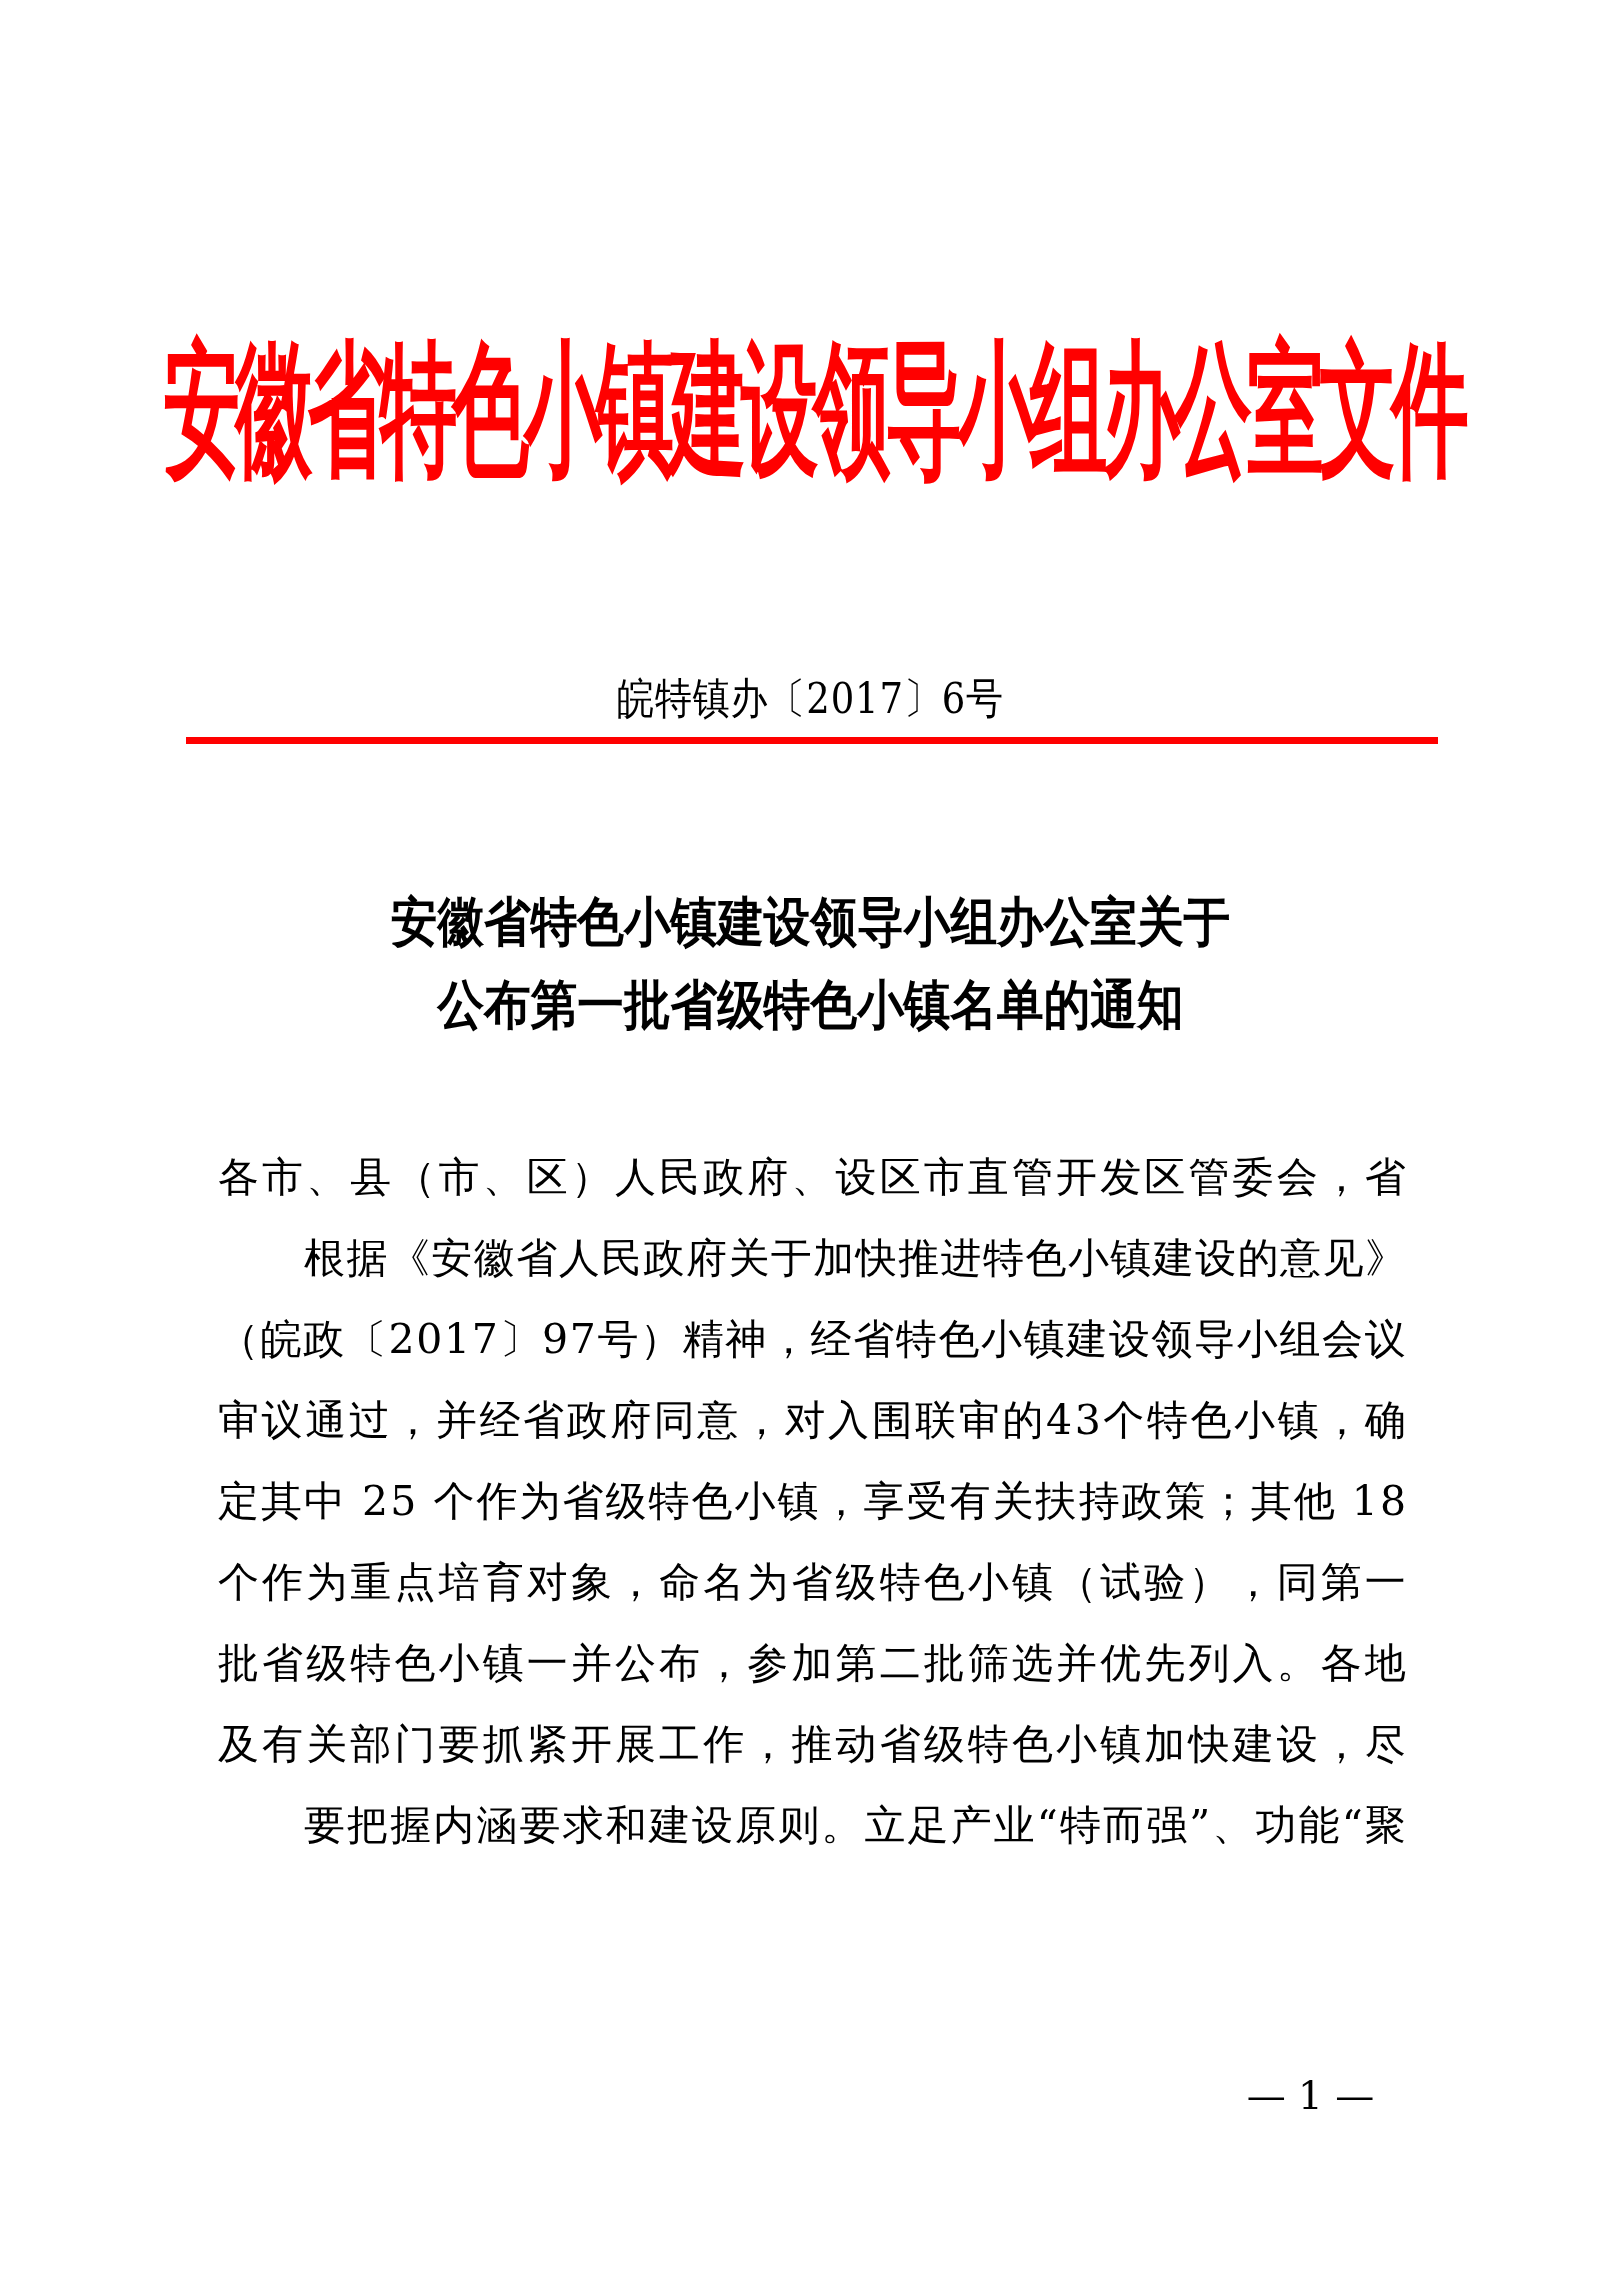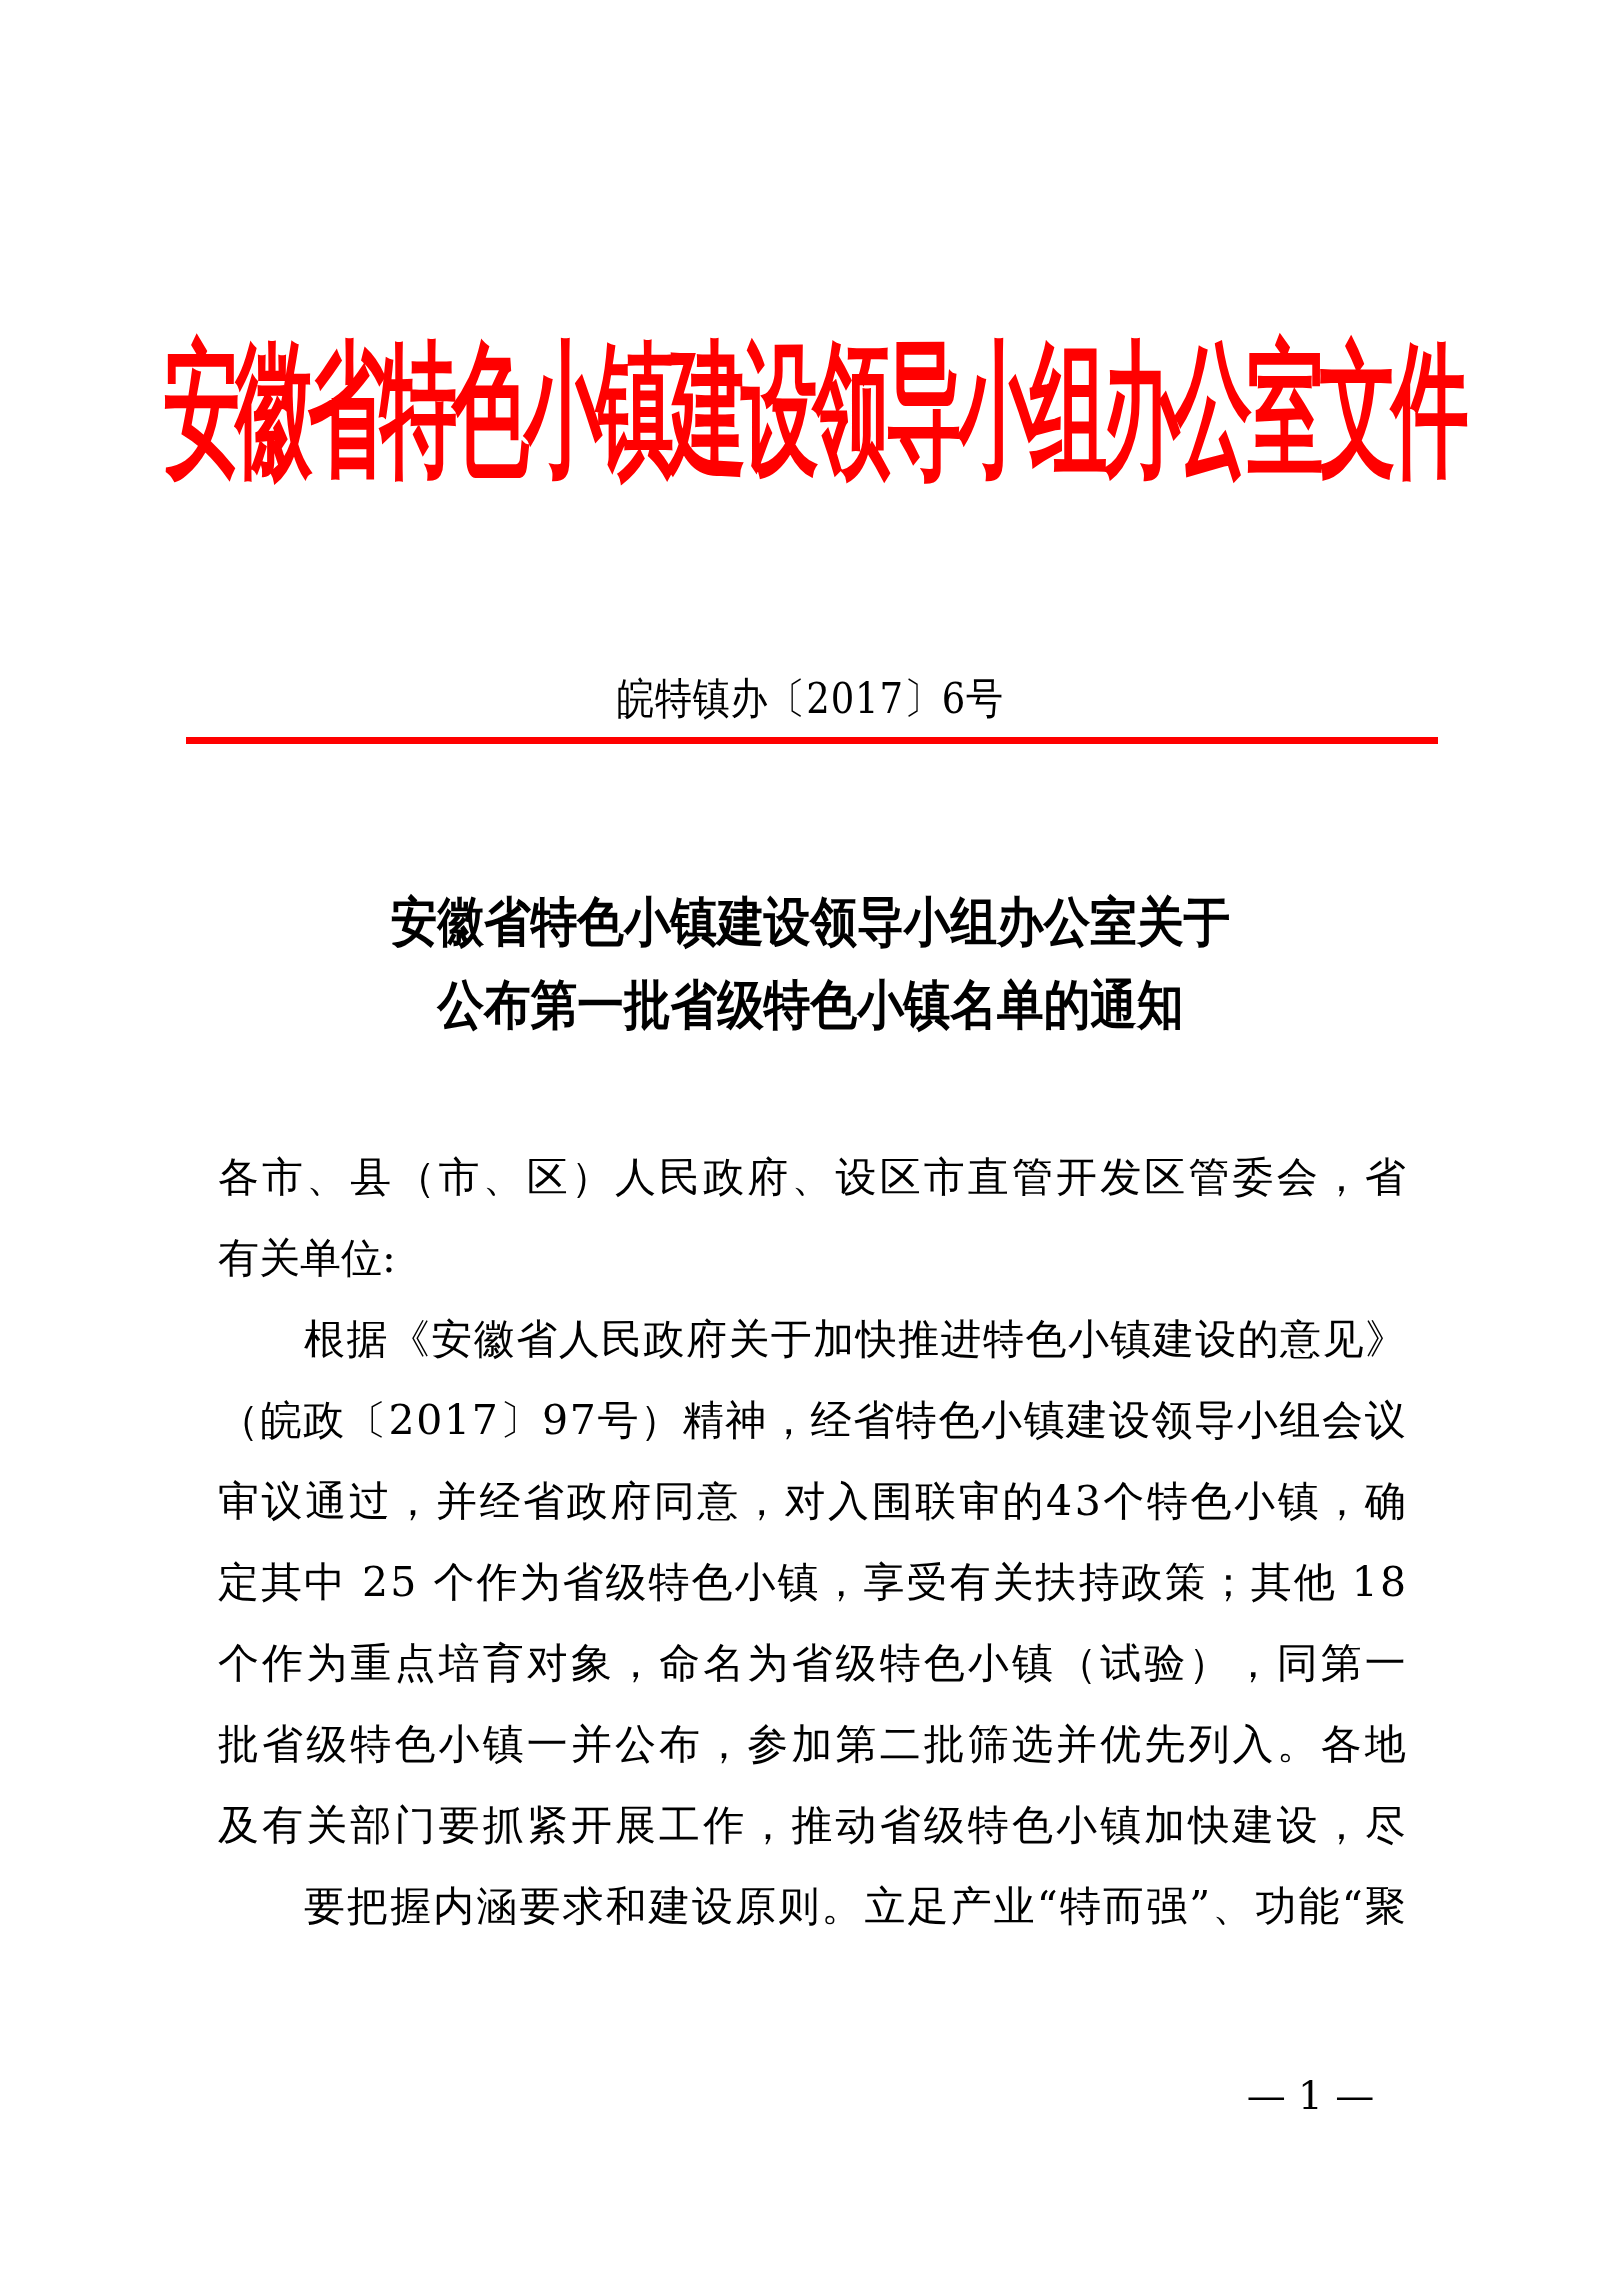--- a/index.html
+++ b/index.html
@@ -57,23 +57,20 @@
 
   <div class="red-rule"></div>
 
   <div class="notice-title l1">安徽省特色小镇建设领导小组办公室关于</div>
   <div class="notice-title l2">公布第一批省级特色小镇名单的通知</div>
 
   <div class="body-text">
     <div class="body-line" style="justify-content: space-between;">
         <span class="jt" style="display: contents;"><span>各</span><span>市</span><span>、</span><span>县</span><span>（</span><span>市</span><span>、</span><span>区</span><span>）</span><span>人</span><span>民</span><span>政</span><span>府</span><span>、</span><span>设</span><span>区</span><span>市</span><span>直</span><span>管</span><span>开</span><span>发</span><span>区</span><span>管</span><span>委</span><span>会</span><span>，</span><span>省</span></span>
       </div>
-    <div class="body-line last">
-        <span>有关单位:</span>
-      </div>
 
     <div class="body-line indent" style="justify-content: space-between;">
         <span class="jt" style="display: contents;"><span>根</span><span>据</span><span>《</span><span>安</span><span>徽</span><span>省</span><span>人</span><span>民</span><span>政</span><span>府</span><span>关</span><span>于</span><span>加</span><span>快</span><span>推</span><span>进</span><span>特</span><span>色</span><span>小</span><span>镇</span><span>建</span><span>设</span><span>的</span><span>意</span><span>见</span><span>》</span></span>
       </div>
     <div class="body-line" style="justify-content: space-between;">
         <span class="jt" style="display: contents;"><span>（</span><span>皖</span><span>政</span><span>〔</span><span>2</span><span>0</span><span>1</span><span>7</span><span>〕</span><span>9</span><span>7</span><span>号</span><span>）</span><span>精</span><span>神</span><span>，</span><span>经</span><span>省</span><span>特</span><span>色</span><span>小</span><span>镇</span><span>建</span><span>设</span><span>领</span><span>导</span><span>小</span><span>组</span><span>会</span><span>议</span></span>
       </div>
     <div class="body-line" style="justify-content: space-between;">
         <span class="jt" style="display: contents;"><span>审</span><span>议</span><span>通</span><span>过</span><span>，</span><span>并</span><span>经</span><span>省</span><span>政</span><span>府</span><span>同</span><span>意</span><span>，</span><span>对</span><span>入</span><span>围</span><span>联</span><span>审</span><span>的</span><span>4</span><span>3</span><span>个</span><span>特</span><span>色</span><span>小</span><span>镇</span><span>，</span><span>确</span></span>
       </div>

